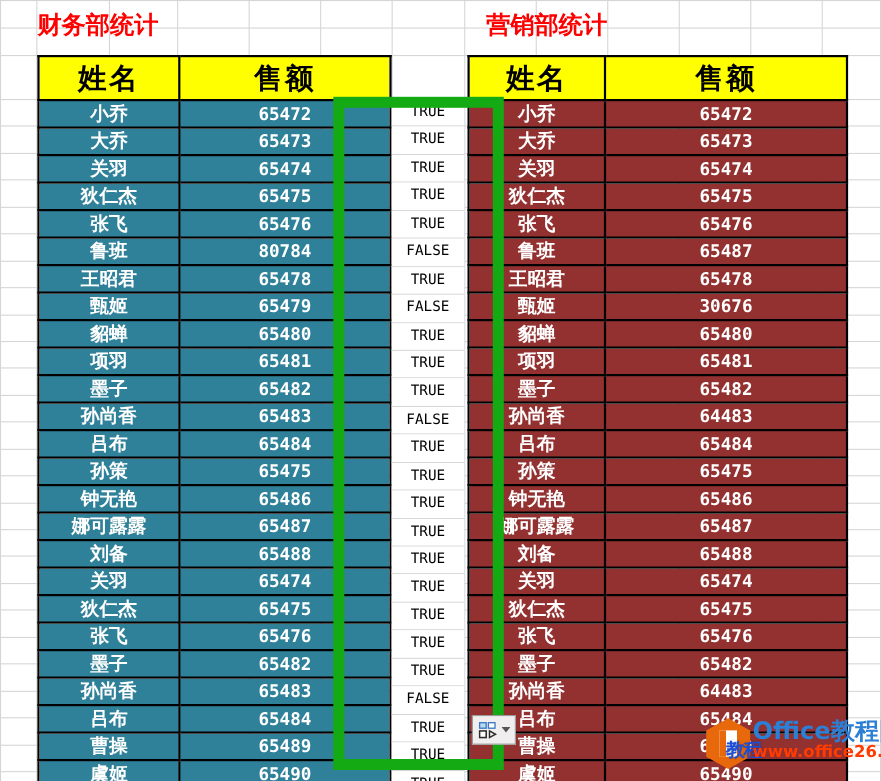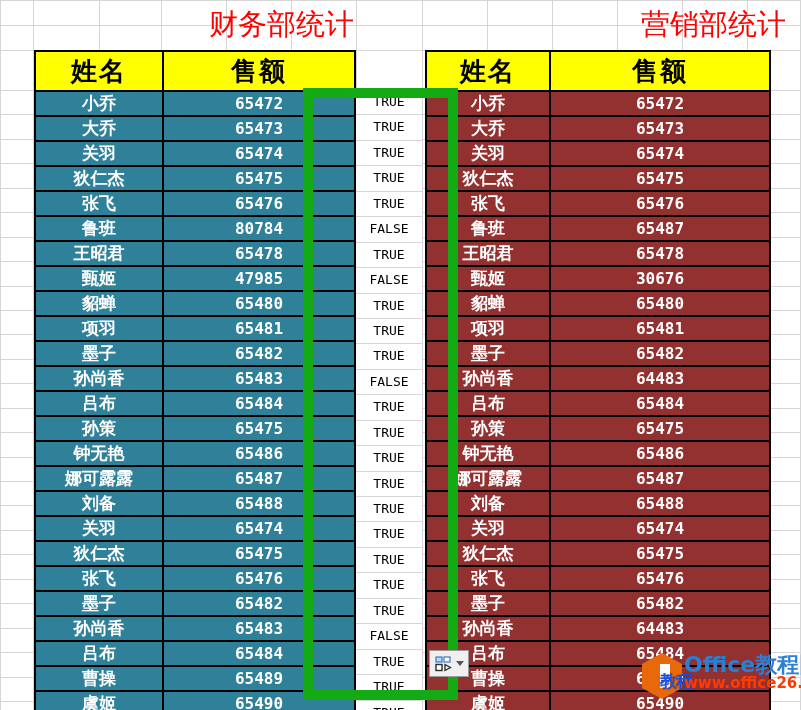--- a/index.html
+++ b/index.html
@@ -9,22 +9,22 @@
     font-family:"Liberation Sans","DejaVu Sans",sans-serif;
   }
   
   #grid{position:absolute;left:0;top:0;width:801px;height:710px;}
   #grid .vline{position:absolute;top:0;bottom:0;width:1px;background:#d6d6d6;}
   #grid .hline{position:absolute;left:0;right:0;height:1px;background:#d6d6d6;}
 
   
   .sheet-title{
     position:absolute;
-    color:#ff0000;font-weight:normal;font-size:29px;line-height:44px;
-    text-align:right;white-space:nowrap;
+    color:#ff0000;font-weight:bold;font-size:22px;line-height:44px;
+    text-align:left;white-space:nowrap;
     font-family:"DejaVu Sans","Liberation Sans",sans-serif;
   }
   #title-left{left:34px;top:2px;width:320px;}
   #title-right{left:442px;top:2px;width:344px;}
 
   
   .xtable{position:absolute;border-collapse:collapse;table-layout:fixed;}
   .xtable td{
     border:2px solid #000000;
     padding:0;
@@ -193,21 +193,21 @@
       <tr>
         <td class="nm">鲁班</td>
         <td class="vl">80784</td>
       </tr>
       <tr>
         <td class="nm">王昭君</td>
         <td class="vl">65478</td>
       </tr>
       <tr>
         <td class="nm">甄姬</td>
-        <td class="vl">47985</td>
+        <td class="vl">65479</td>
       </tr>
       <tr>
         <td class="nm">貂蝉</td>
         <td class="vl">65480</td>
       </tr>
       <tr>
         <td class="nm">项羽</td>
         <td class="vl">65481</td>
       </tr>
       <tr>

